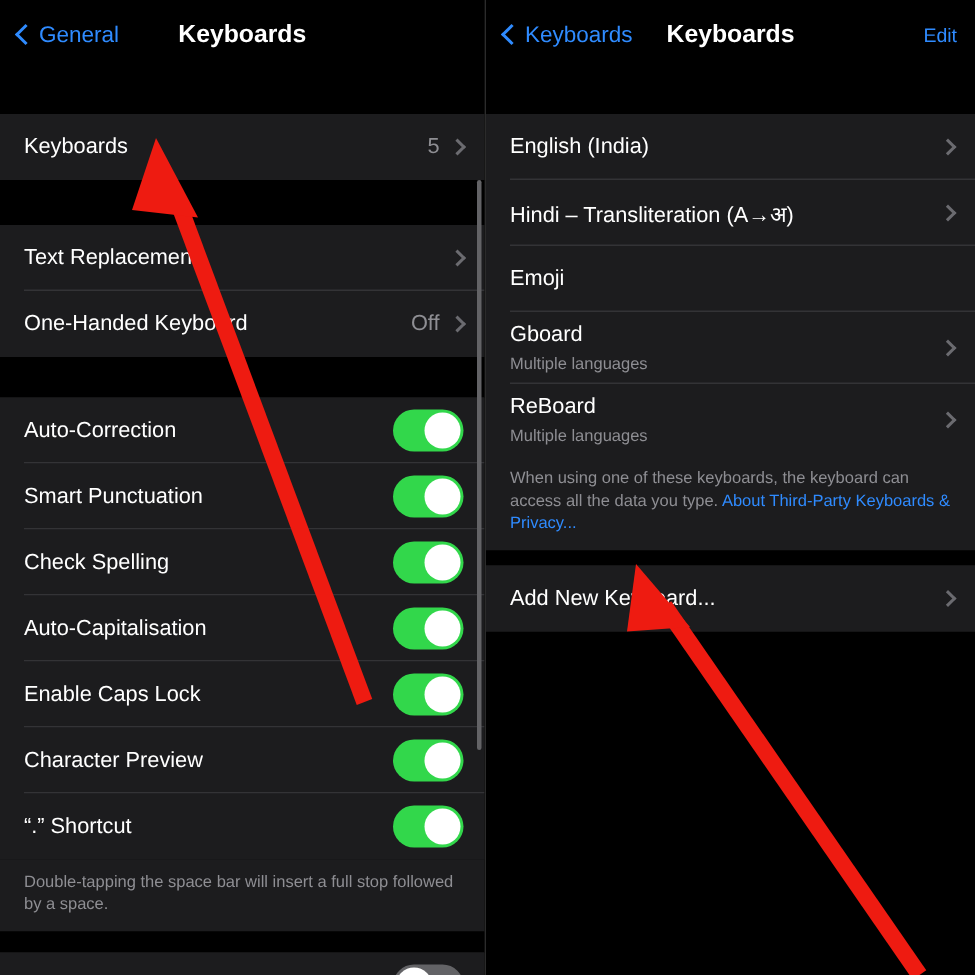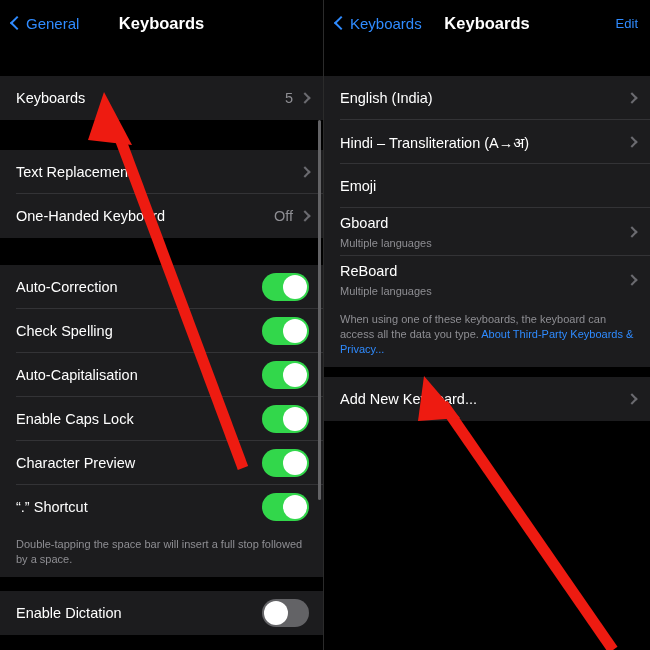--- a/index.html
+++ b/index.html
@@ -210,20 +210,29 @@
       <div class="row">
         <span class="row-label">Auto-Correction</span>
         <span class="row-right">
           <span class="toggle on">
               <span class="knob"></span>
             </span>
         </span>
         <span class="sep"></span>
       </div>
 
+      <div class="row">
+        <span class="row-label">Smart Punctuation</span>
+        <span class="row-right">
+          <span class="toggle on">
+              <span class="knob"></span>
+            </span>
+        </span>
+        <span class="sep"></span>
+      </div>
 
       <div class="row">
         <span class="row-label">Check Spelling</span>
         <span class="row-right">
           <span class="toggle on">
               <span class="knob"></span>
             </span>
         </span>
         <span class="sep"></span>
       </div>

